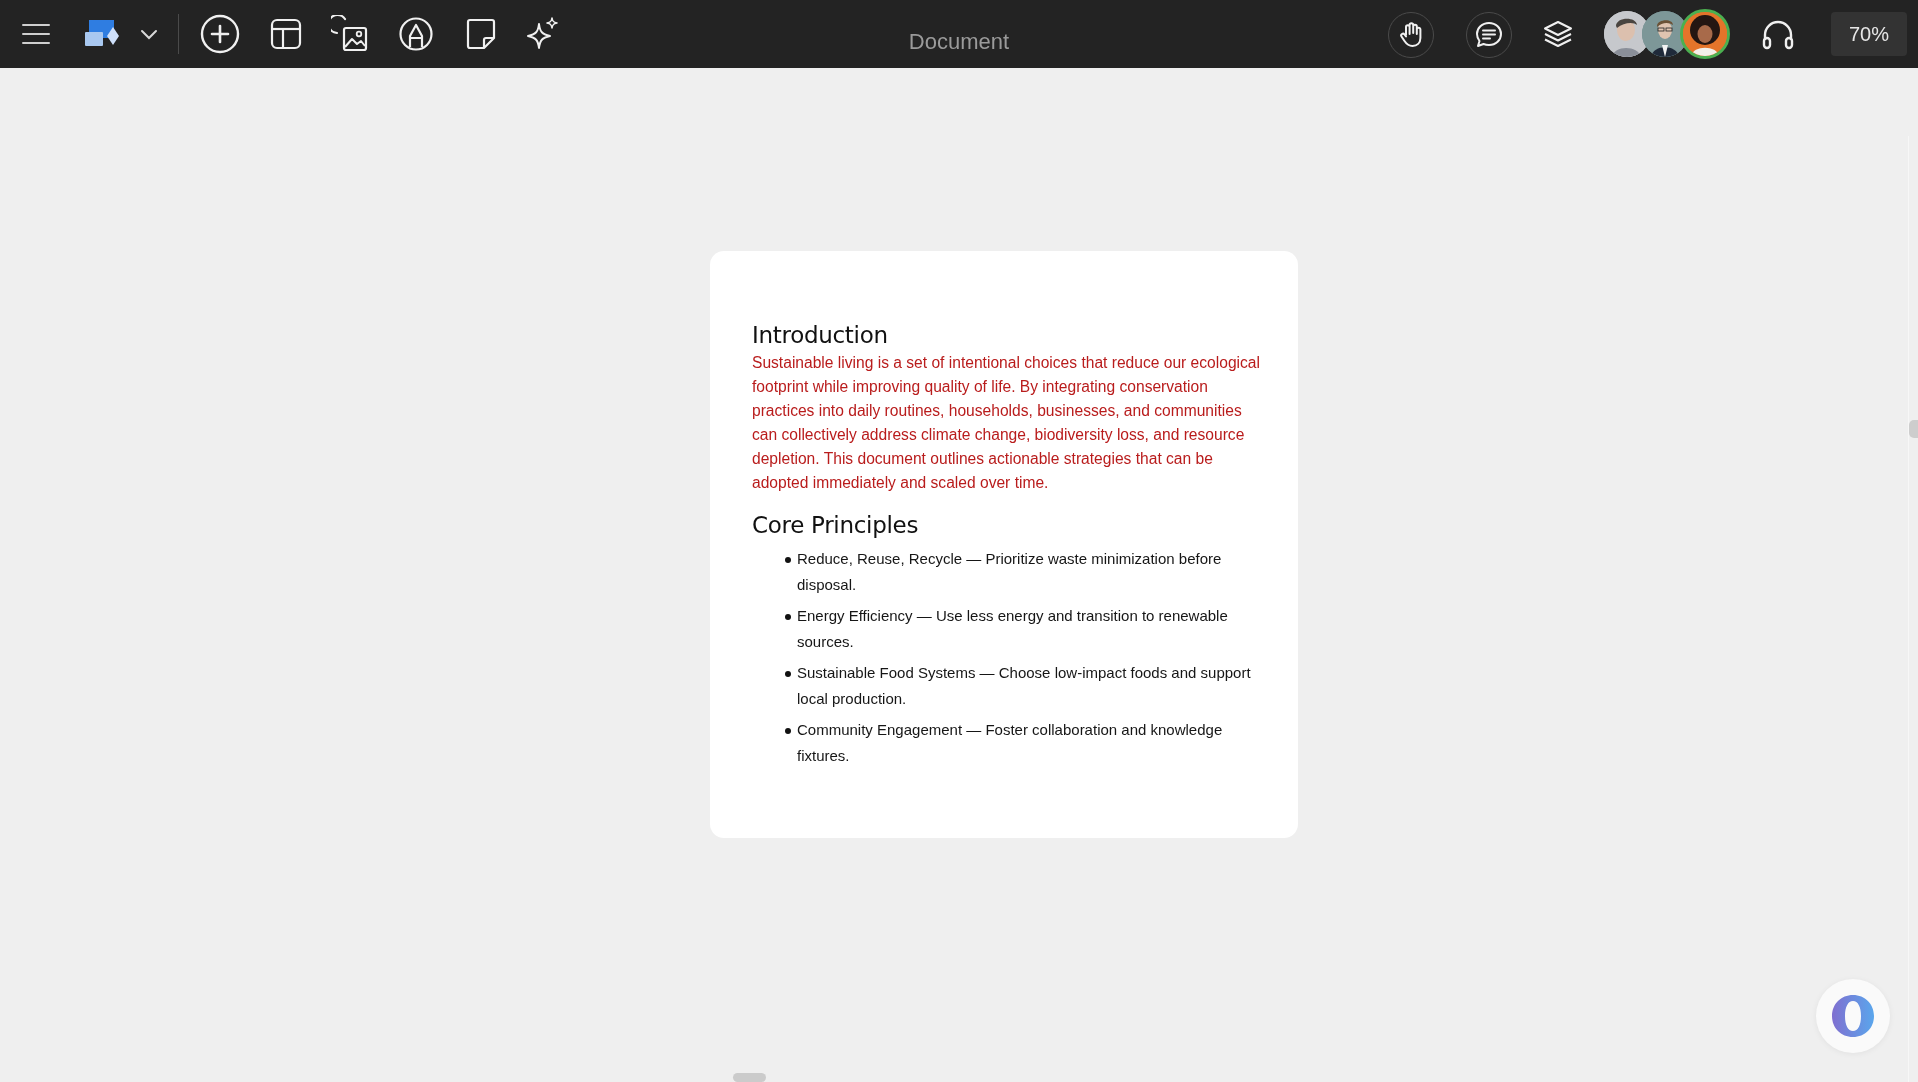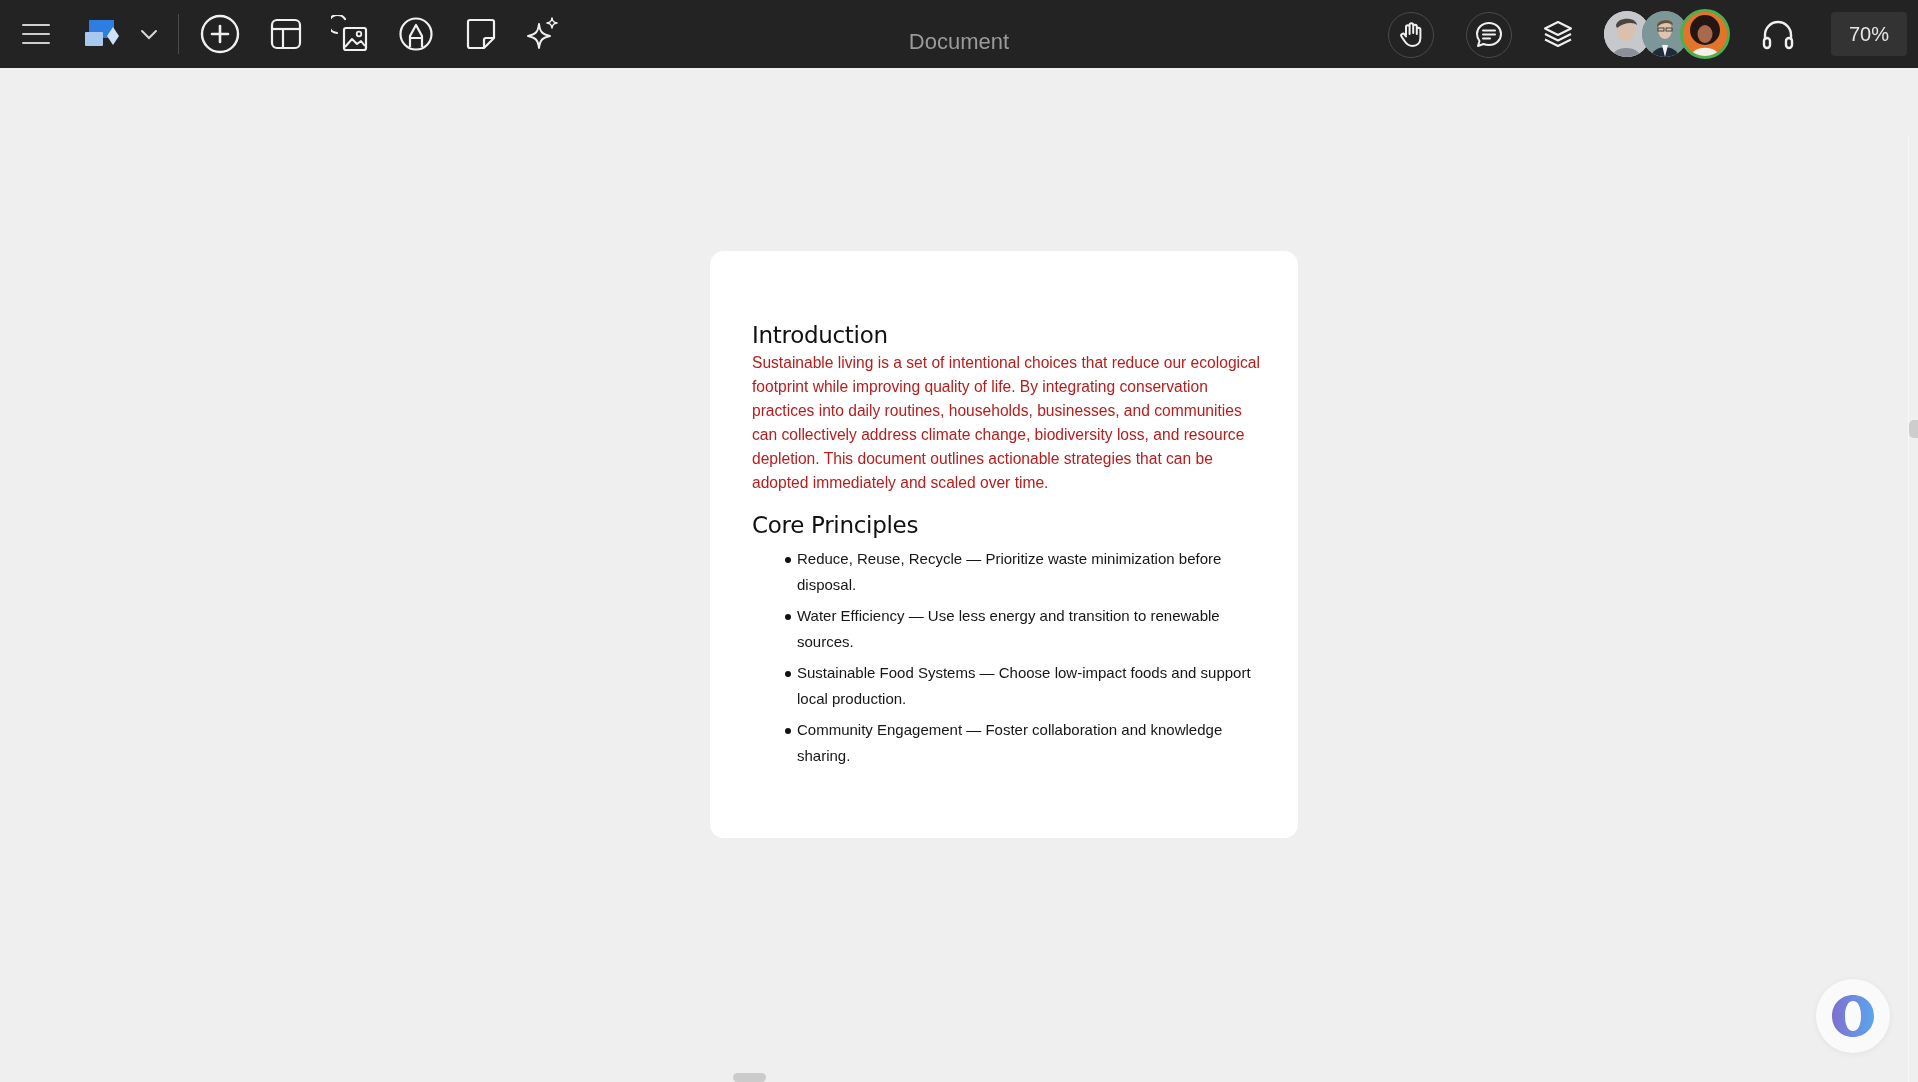--- a/index.html
+++ b/index.html
@@ -186,23 +186,23 @@
 
 </div>
 
 <div class="card">
   <div class="card-inner">
     <h2>Introduction</h2>
     <p class="para">Sustainable living is a set of intentional choices that reduce our ecological footprint while improving quality of life. By integrating conservation practices into daily routines, households, businesses, and communities can collectively address climate change, biodiversity loss, and resource depletion. This document outlines actionable strategies that can be adopted immediately and scaled over time.</p>
     <h2 class="h2-core">Core Principles</h2>
     <ul class="principles">
       <li>Reduce, Reuse, Recycle — Prioritize waste minimization before disposal.</li>
-      <li>Water Efficiency — Use less energy and transition to renewable sources.</li>
+      <li>Energy Efficiency — Use less energy and transition to renewable sources.</li>
       <li>Sustainable Food Systems — Choose low-impact foods and support local production.</li>
-      <li>Community Engagement — Foster collaboration and knowledge sharing.</li>
+      <li>Community Engagement — Foster collaboration and knowledge fixtures.</li>
     </ul>
   </div>
 </div>
 
 <div class="vscroll"></div>
 <div class="hscroll"></div>
 
 <div class="assistant">
   <svg width="48" height="48" viewBox="0 0 48 48">
     <defs>

